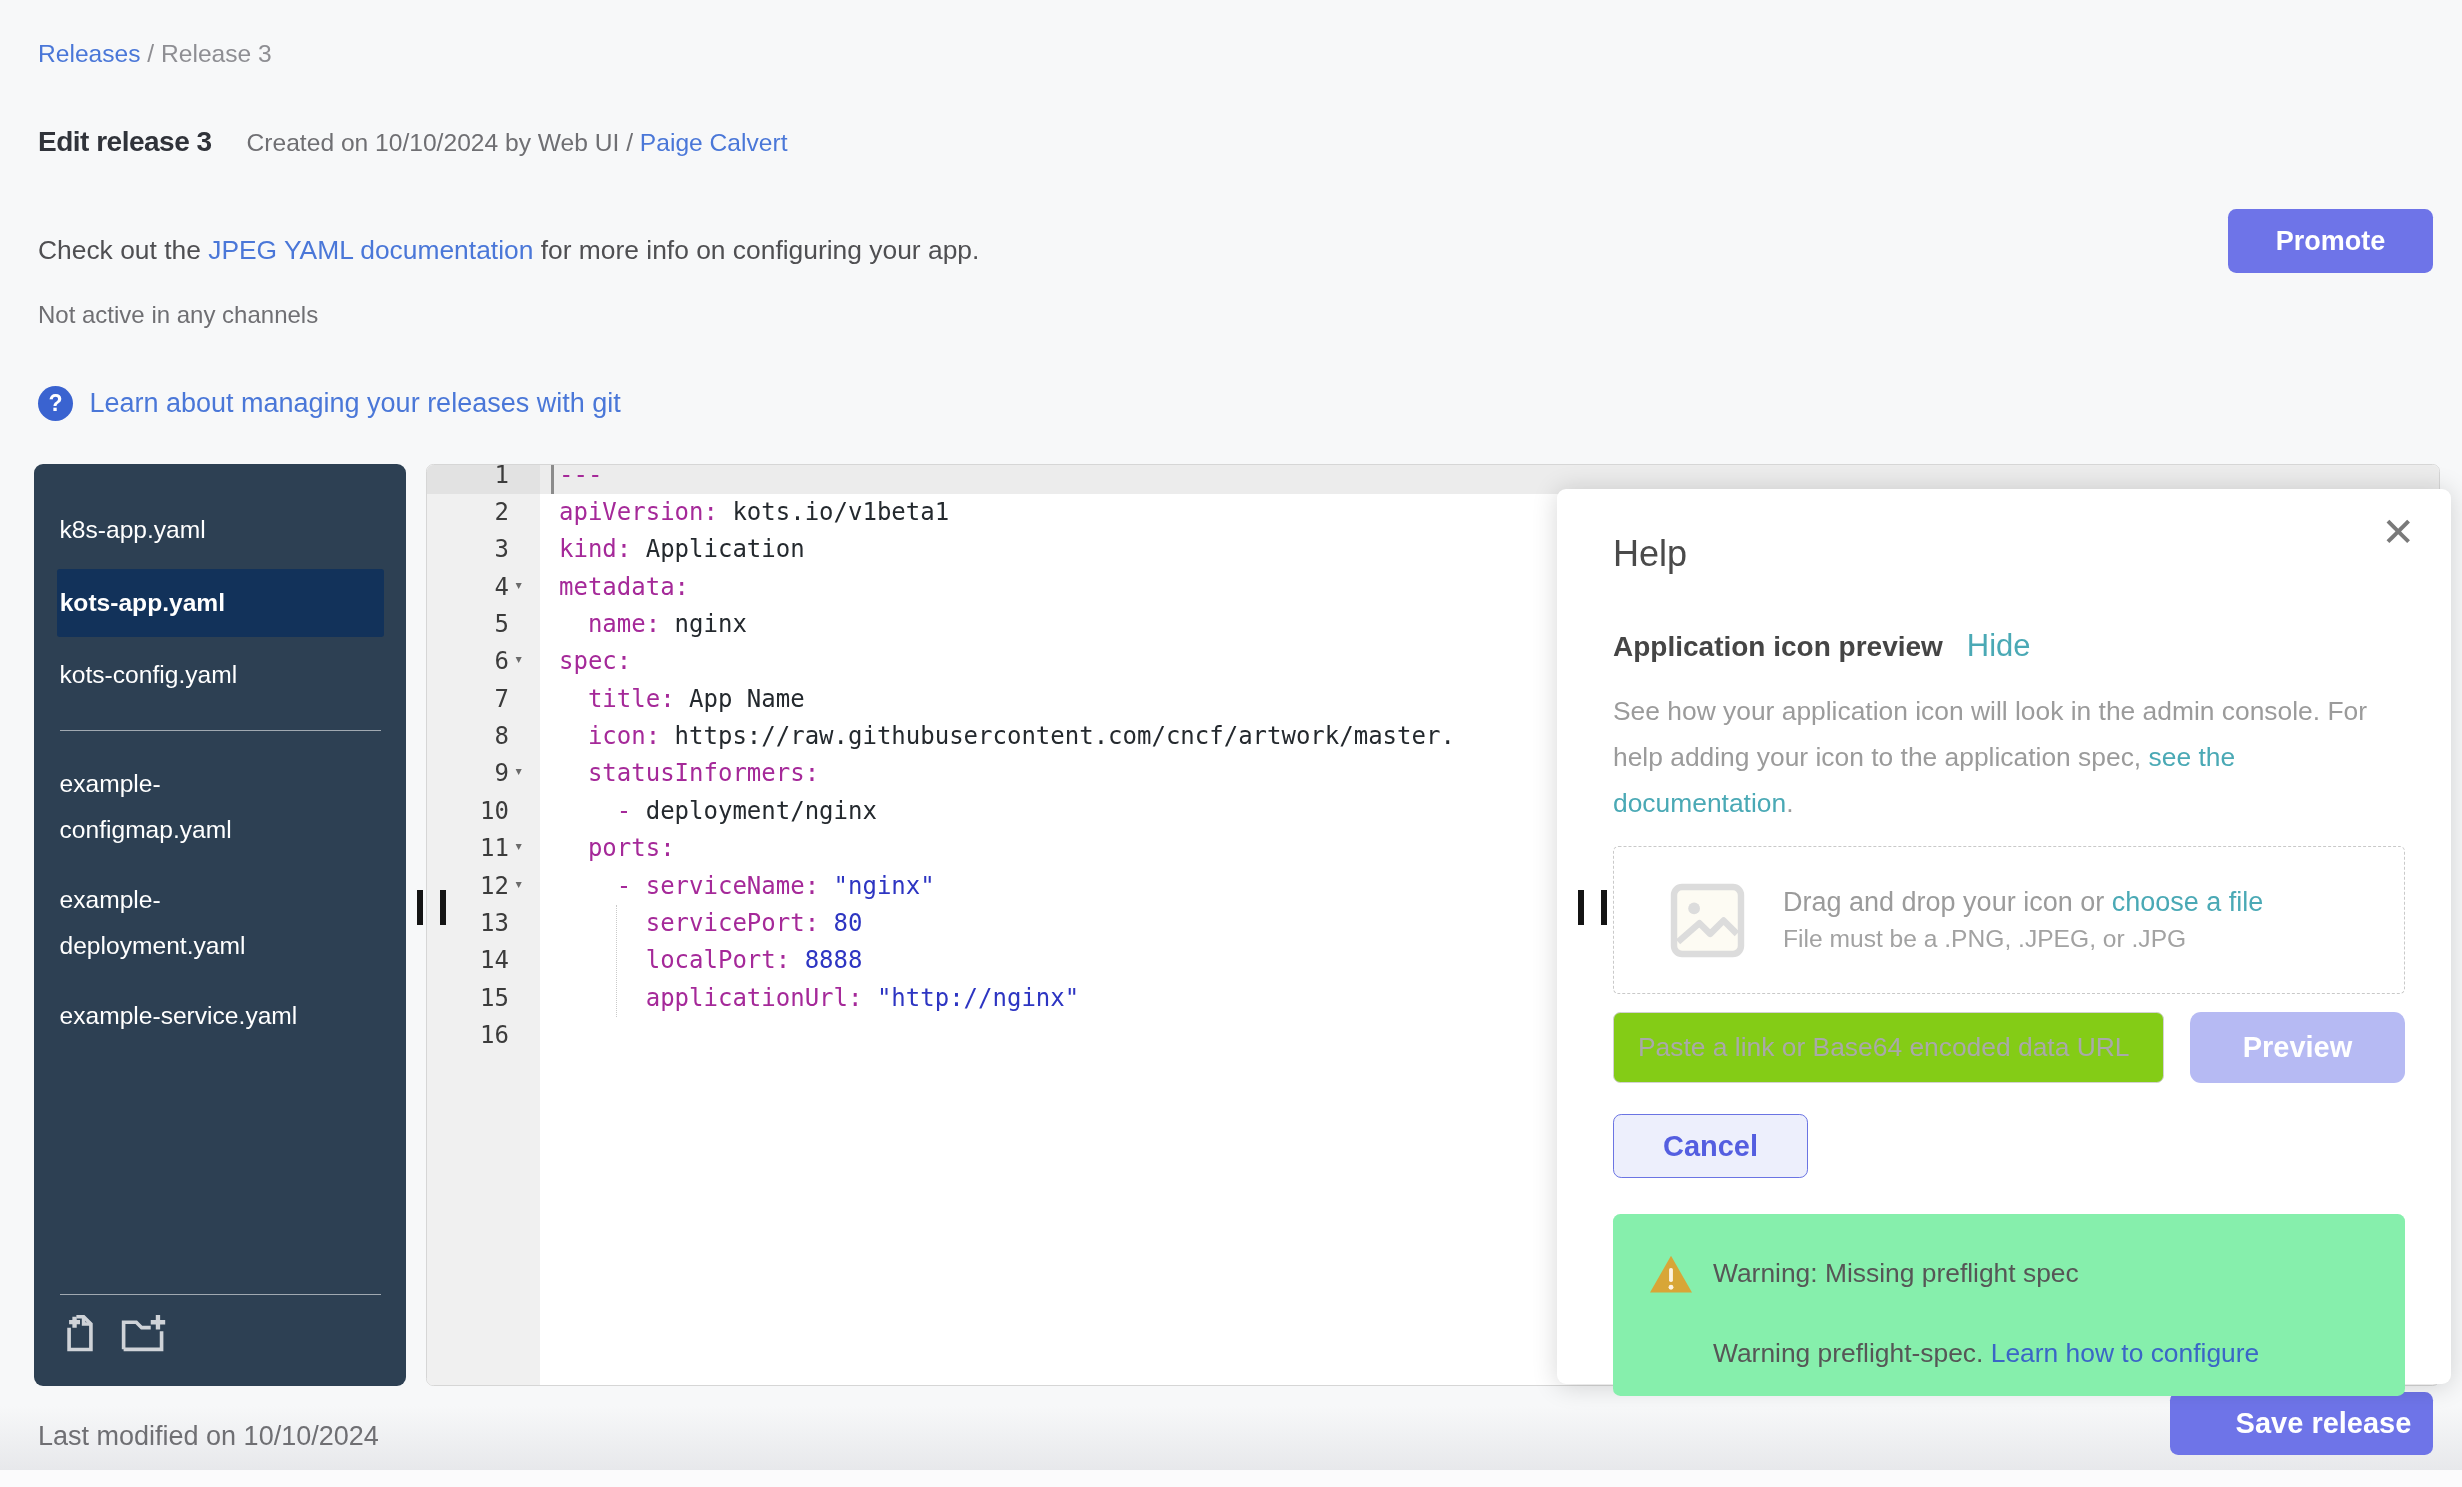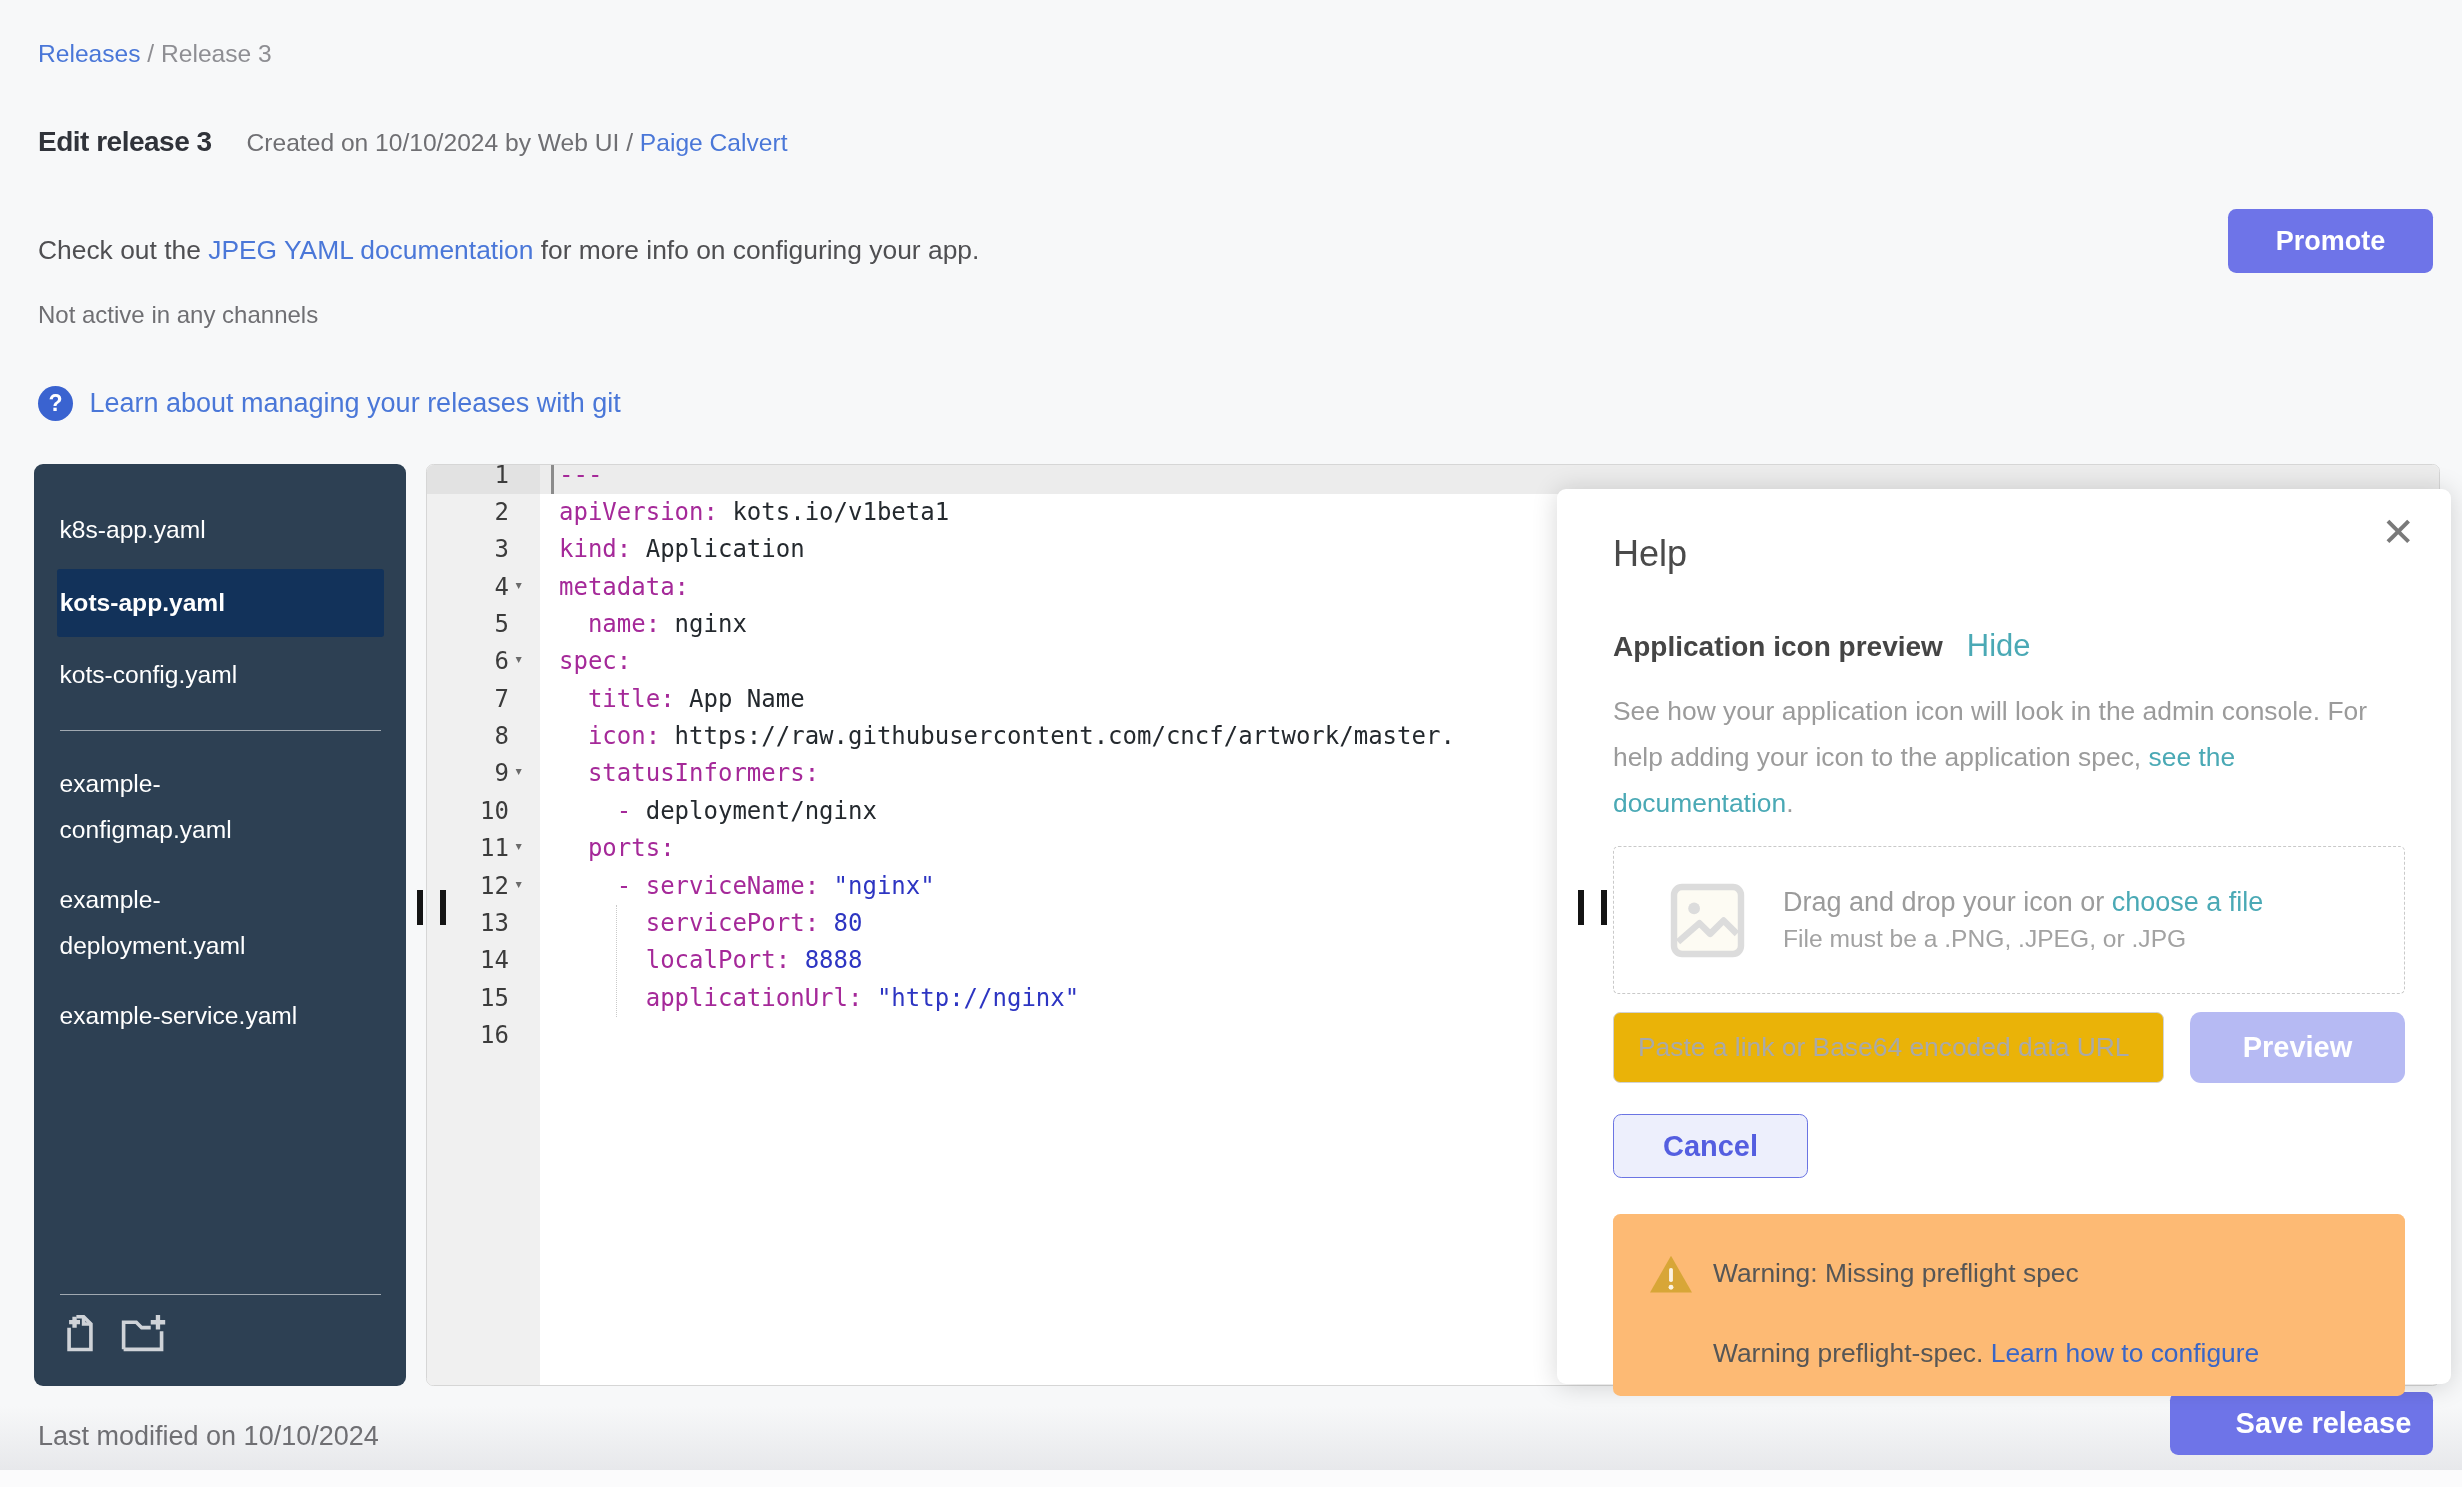--- a/index.html
+++ b/index.html
@@ -75,27 +75,27 @@
   #hide-link { margin-left:24px; font-size:31px; color:#4aa9b5; cursor:pointer; }
   #help-desc { margin-top:24px; font-size:26.4px; line-height:46px; color:#9b9b9b; }
   #help-desc .teal { color:#4aa9b5; cursor:pointer; }
   #dropzone { margin-top:20px; width:792px; height:148px; border:1.8px dashed #c9c9c9; border-radius:5.5px;
     display:flex; align-items:center; padding-left:56px; gap:38px; }
   #dz-texts .dz-main { font-size:27px; color:#9b9b9b; }
   #dz-texts .dz-main .teal { color:#4aa9b5; cursor:pointer; }
   #dz-texts .dz-hint { margin-top:7.3px; font-size:24.6px; color:#a2a2a2; }
   #icon-input-row { margin-top:18px; display:flex; gap:25.5px; }
   #icon-url-input { width:584px; height:71px; border:1.8px solid #d2d2d2; border-radius:7.3px;
-    font-size:26.4px; color:#555; padding:6px 24px; outline:none; background:#eab308;
+    font-size:26.4px; color:#555; padding:6px 24px; outline:none; background:#84cc16;
     font-family:"Liberation Sans", sans-serif; }
   #icon-url-input::placeholder { color:#a9a9a9; }
   #preview-btn { width:229px; height:71px; background:#b6baf3; font-size:29px; border-radius:11px; }
   #cancel-btn { margin-top:31px; width:195px; height:64px; background:#edeffc;
     border:1.8px solid #6b74e3; color:#545ee0; font-size:29px; }
-  #warning-box { margin-top:36px; width:792px; height:182px; background:#fdba74;
+  #warning-box { margin-top:36px; width:792px; height:182px; background:#86efac;
     border-radius:7.3px; position:relative; overflow:hidden; }
   #warning-icon { position:absolute; left:35px; top:40px; }
   #warning-line1 { position:absolute; left:100px; top:44px; font-size:26.4px; color:#565656; }
   #warning-line2 { position:absolute; left:100px; top:124px; font-size:26.4px; color:#565656; }
   #warning-line2 .blue { color:#3a66c6; cursor:pointer; }
 
   
   #last-modified { left:38px; top:1421px; font-size:27px; color:#6f6f73; }
   #save-btn { left:2170px; top:1392px; width:263px; height:63px; background:#6e74e8; font-size:29px;padding-left:44px; }
   #footer-fade { left:0; top:1406px; width:2462px; height:64px;

